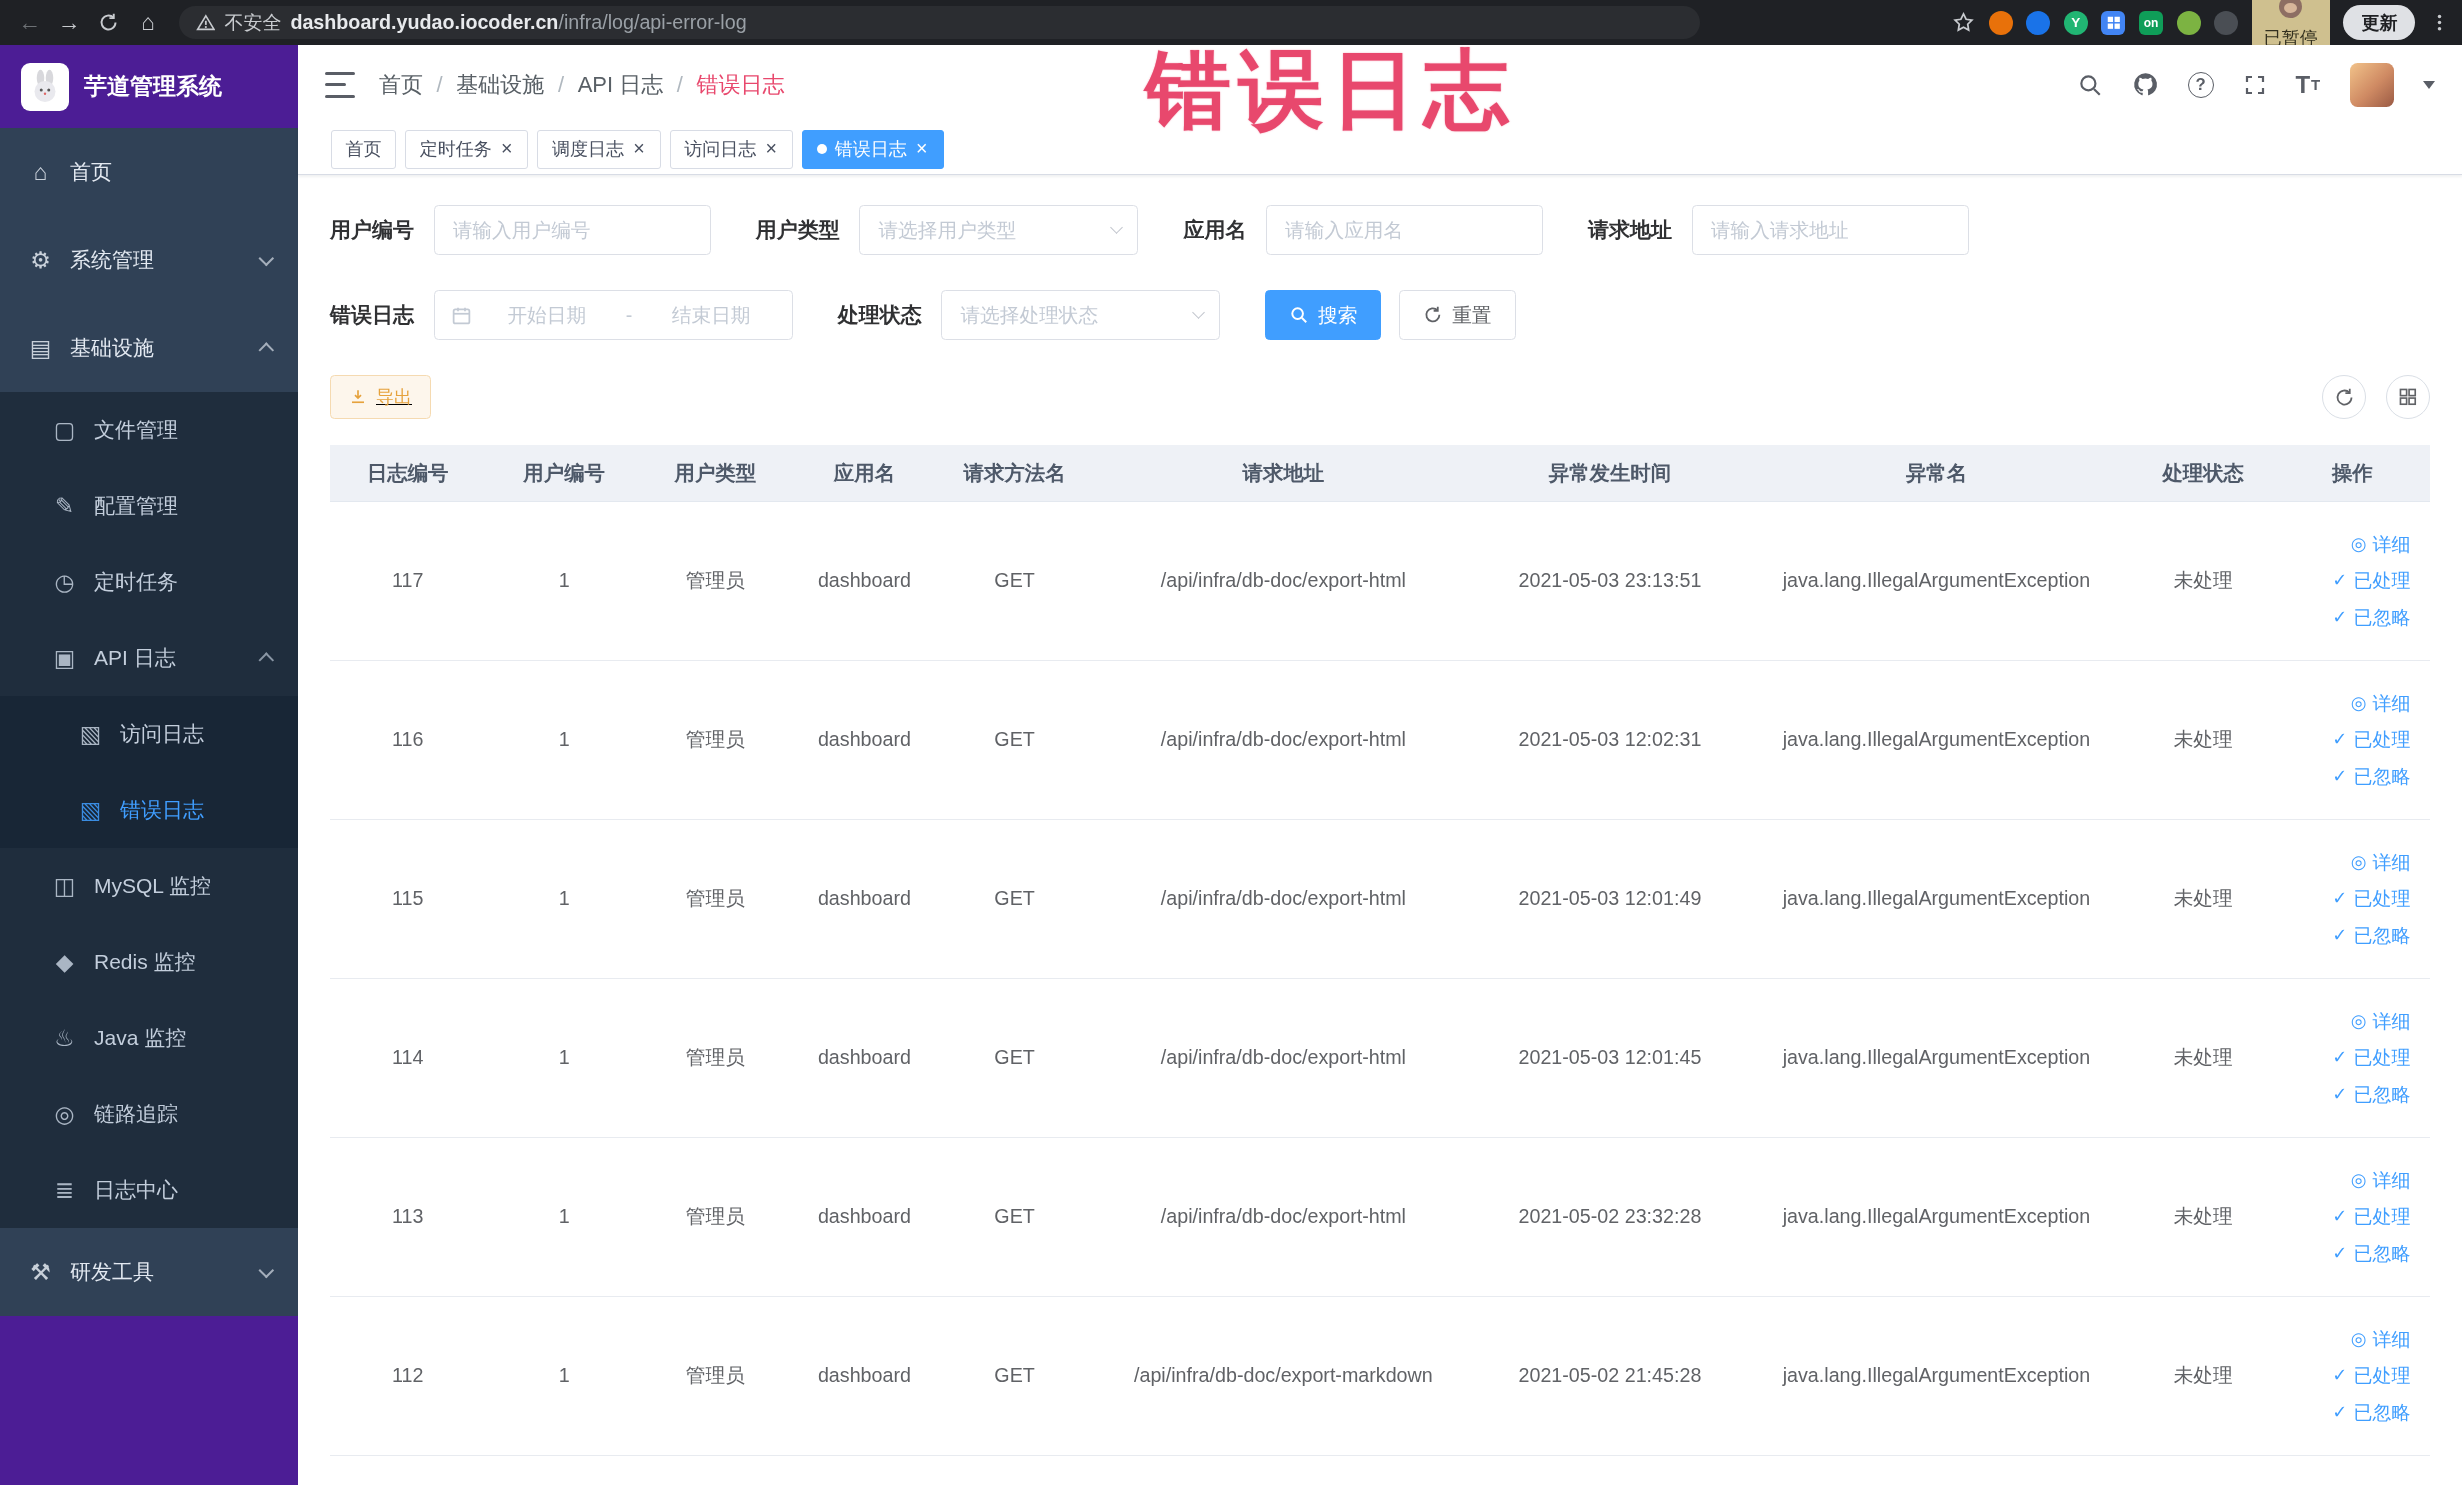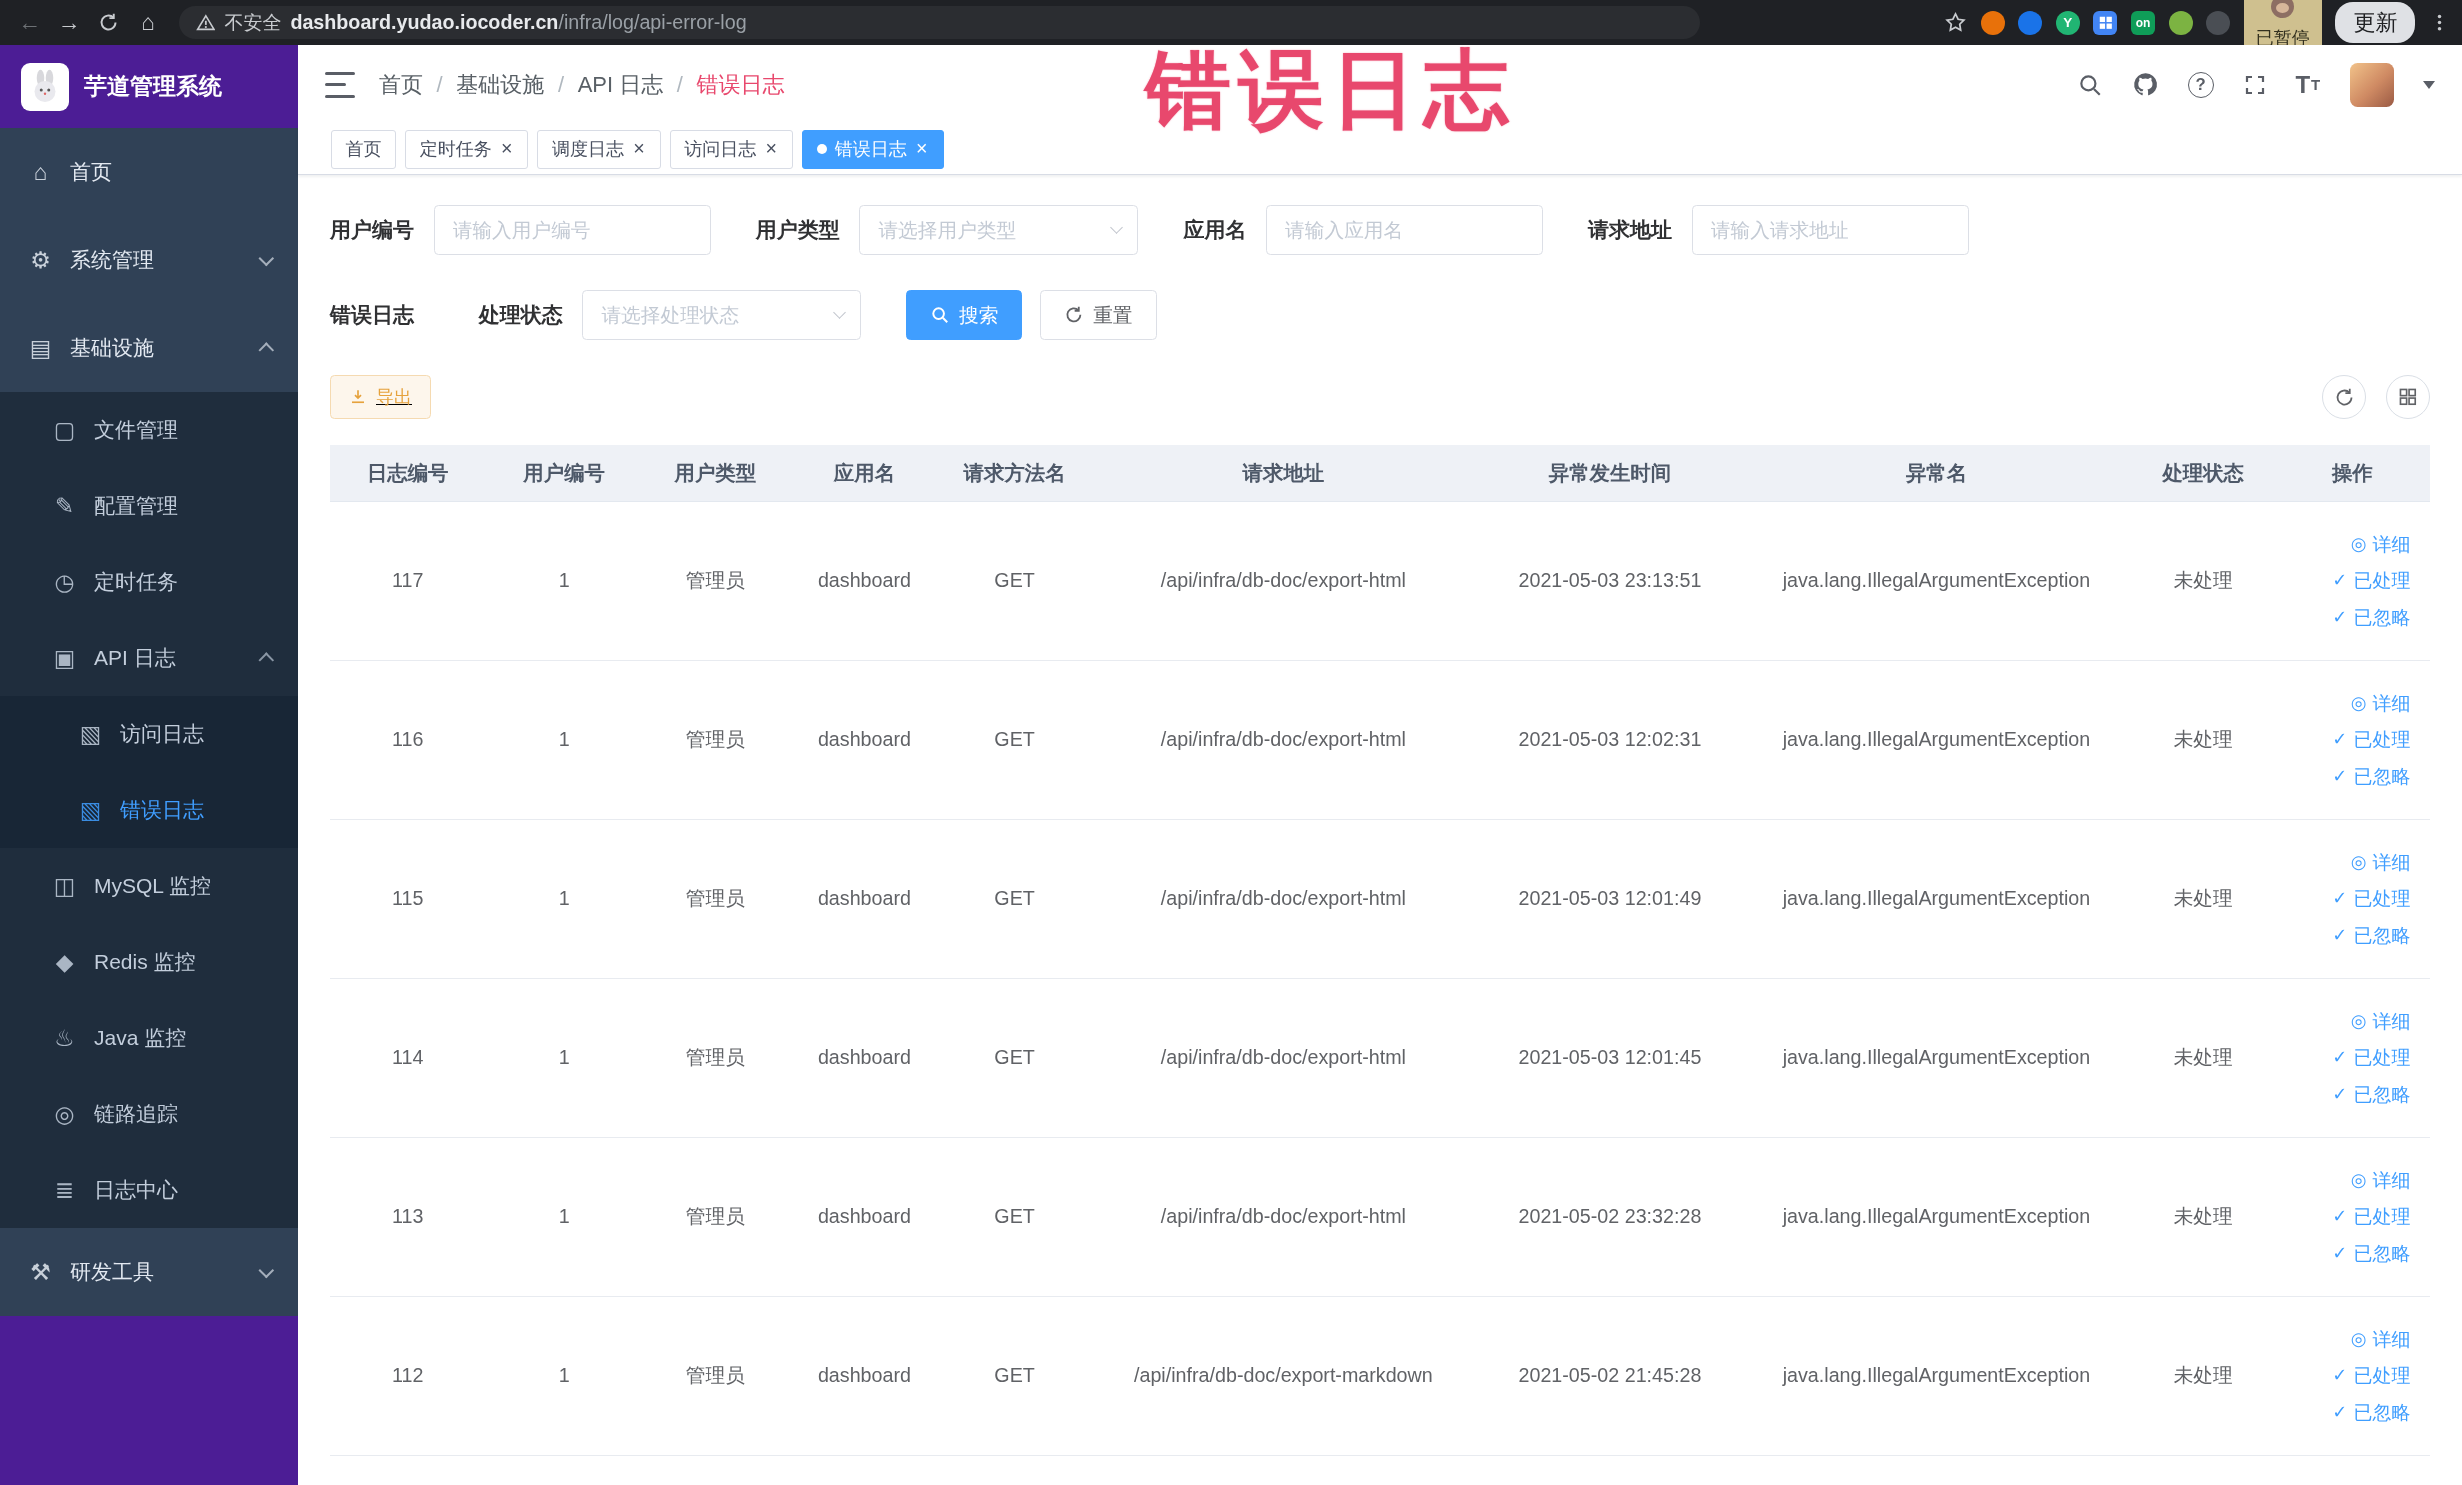--- a/index.html
+++ b/index.html
@@ -15,21 +15,21 @@
   .sec-label { font-size:19px; color:#c8cbcf; }
   .url { font-size:19.7px; }
   .url .dom { color:#e8eaed; font-weight:700; }
   .url .path { color:#9aa0a6; }
   .chrome-right { margin-left:auto; display:flex; align-items:center; gap:13.6px; }
   .ext { width:24px; height:24px; border-radius:50%; display:flex; align-items:center; justify-content:center; font-size:13.6px; font-weight:700; color:#fff; }
   .ext.sq { border-radius:6px; }
   .paused { display:flex; align-items:center; gap:7.6px; background:#cfc08f; color:#33301f; padding:3.8px 12px; border-radius:7.6px; font-size:18px;flex-direction:column; }
   .monkey { width:23px; height:23px; border-radius:50%; background:#8d6e63; position:relative; }
   .monkey::after { content:""; position:absolute; left:4.5px; top:7.6px; width:13.6px; height:10.6px; border-radius:50%; background:#d7b69a; }
-  .update { background:#dfe1e5; color:#202124; padding:5.3px 18px; border-radius:18px; font-size:22px; font-weight:400; cursor:pointer; }
+  .update { background:#dfe1e5; color:#202124; padding:5.3px 18px; border-radius:18px; font-size:18px; font-weight:700; cursor:pointer; }
 
   
   .app { display:flex; height:1440px; }
 
   
   .sidebar { width:298px; flex-shrink:0; background:#4c1d95; overflow:hidden; }
   .logo { height:83px; display:flex; align-items:center; gap:15px; padding:0 21px; }
   .logo-img { width:48px; height:48px; border-radius:9px; background:#fff; display:flex; align-items:center; justify-content:center; overflow:hidden; }
   .logo-title { color:#fff; font-size:23px; font-weight:700; white-space:nowrap; }
   .menu-item { display:flex; align-items:center; gap:15px; cursor:pointer; font-size:21px; white-space:nowrap; }
@@ -329,20 +329,31 @@
           </div>
           <div class="fgroup">
             <span class="flabel">请求地址</span>
             <input class="finput" placeholder="请输入请求地址" style="">
           </div>
         </div>
 
         <div class="filter-row">
           <div class="fgroup">
             <span class="flabel">错误日志</span>
+            <div class="fdate">
+              <svg width="21" height="21" viewBox="0 0 24 24">
+                  <rect x="3" y="5" width="18" height="16" rx="2" fill="none" stroke="#c3cad4" stroke-width="2"></rect>
+                  <line x1="3" y1="10" x2="21" y2="10" stroke="#c3cad4" stroke-width="2"></line>
+                  <line x1="8" y1="3" x2="8" y2="7" stroke="#c3cad4" stroke-width="2"></line>
+                  <line x1="16" y1="3" x2="16" y2="7" stroke="#c3cad4" stroke-width="2"></line>
+                </svg>
+              <span class="ph">开始日期</span>
+              <span class="sep">-</span>
+              <span class="ph">结束日期</span>
+            </div>
           </div>
           <div class="fgroup">
             <span class="flabel">处理状态</span>
             <div class="fselect">
               <span>请选择处理状态</span>
               <span class="sel-chev"></span>
             </div>
           </div>
           <button class="btn btn-primary mr24">
             <svg width="19.7" height="19.7" viewBox="0 0 24 24">

